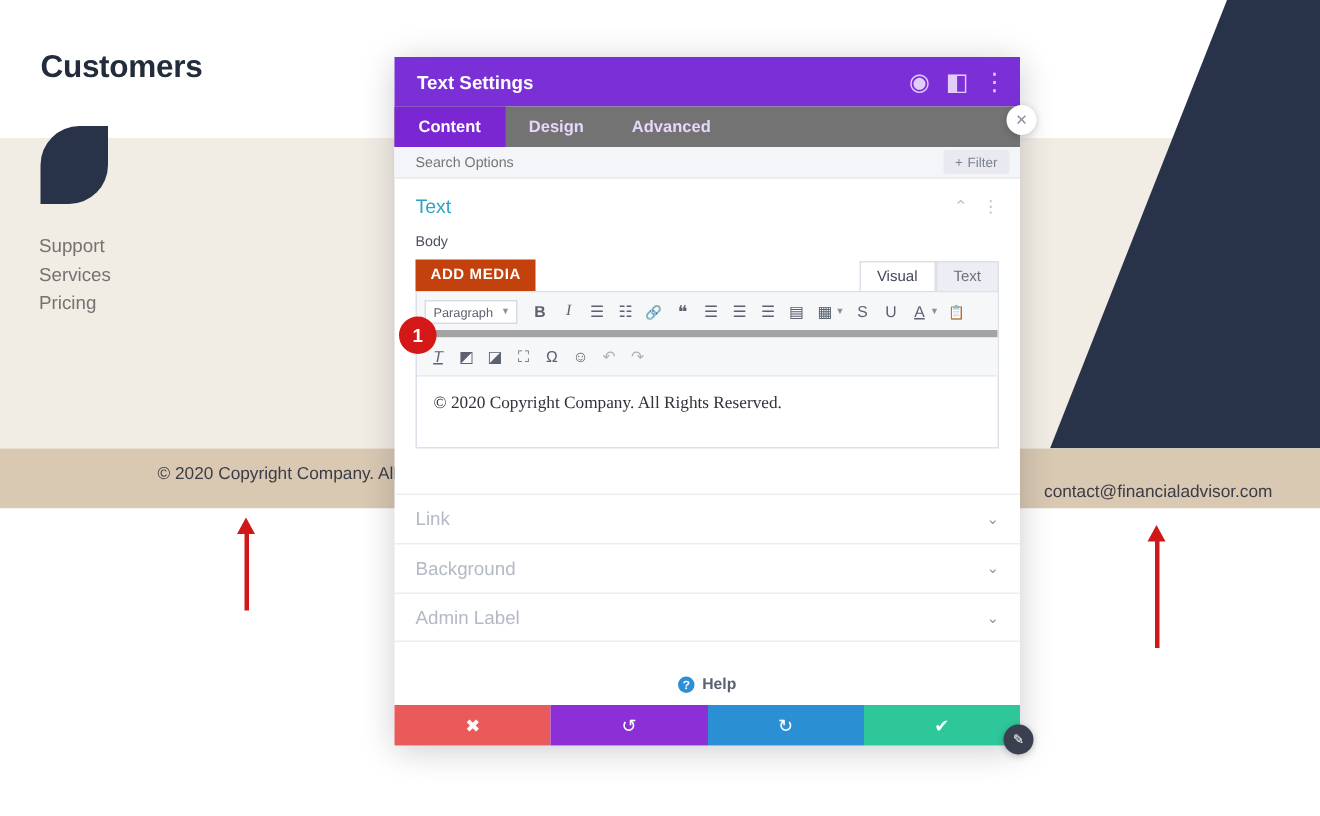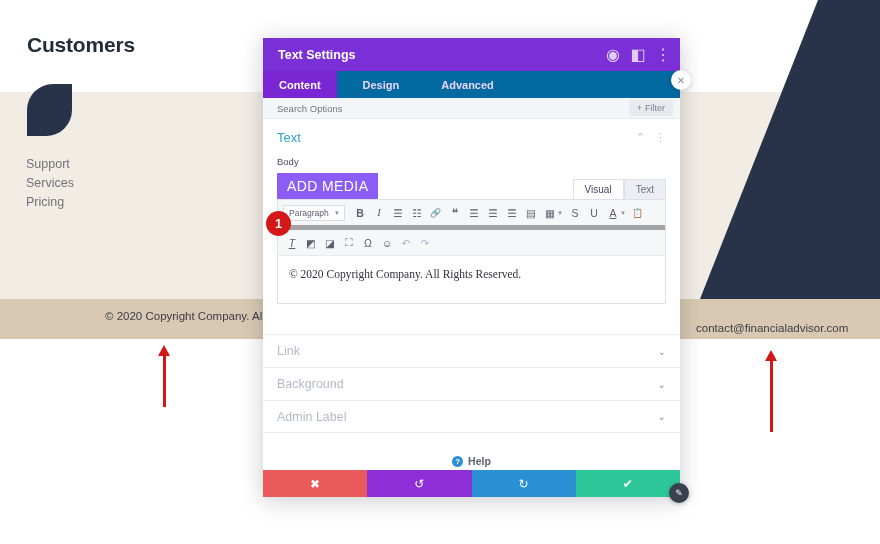--- a/index.html
+++ b/index.html
@@ -72,21 +72,21 @@
   }
   .modal-header {
     height:33px; background:#7b2fd6;
     display:flex; align-items:center; padding:0 10px 0 15px;
   }
   .modal-title { color:#fff; font-size:12.5px; font-weight:bold; flex:1; }
   .hdr-icons { display:flex; align-items:center; gap:11px; }
   .hdr-icon { width:14px; height:14px; display:flex; align-items:center; justify-content:center;
               color:#e3cdf8; }
 
-  .modal-tabs { height:27px; background:#0369a1; display:flex;gap:10px; }
+  .modal-tabs { height:27px; background:#737373; display:flex; }
   .modal-tabs .tab {
     height:27px; padding:0 16px; display:flex; align-items:center;
     font-size:11px; color:#e8d6fb; font-weight:bold;
   }
   .modal-tabs .tab.active { background:#7a27d3; color:#ffffff; }
 
   .search-row {
     height:21px; background:#f4f5f8; border-bottom:1px solid #e6e8ee;
     display:flex; align-items:center; padding:0 7px 0 14px;
   }
@@ -102,21 +102,21 @@
 
   .section-text { padding:11px 14px 0 14px; }
   .sec-head { display:flex; align-items:center; }
   .sec-title { flex:1; font-size:13px; color:#2ea3c9; }
   .sec-ctl { color:#b9bfcc; font-size:11px; margin-left:10px; }
 
   .field-label { font-size:9.5px; color:#4c5160; margin-top:11px; }
 
   .editor-bar { display:flex; align-items:flex-end; margin-top:6px; }
   .add-media {
-    background:#8b5cf6; color:#fff; font-size:14px; font-weight:normal;
+    background:#c2410c; color:#fff; font-size:10px; font-weight:bold;
     letter-spacing:.4px; padding:5px 10px; border:none; font-family:inherit; cursor:pointer;
   }
   .vt-tabs { margin-left:auto; display:flex; align-items:flex-end; }
   .vt-tab {
     font-size:10px; padding:4px 11px; color:#6a7080;
     background:#eceef3; border:1px solid #dde0e8; border-bottom:none;
   }
   .vt-tab.active { background:#ffffff; color:#40455a; }
 
   .editor-box { border:1px solid #dde0e8; background:#fff; }

